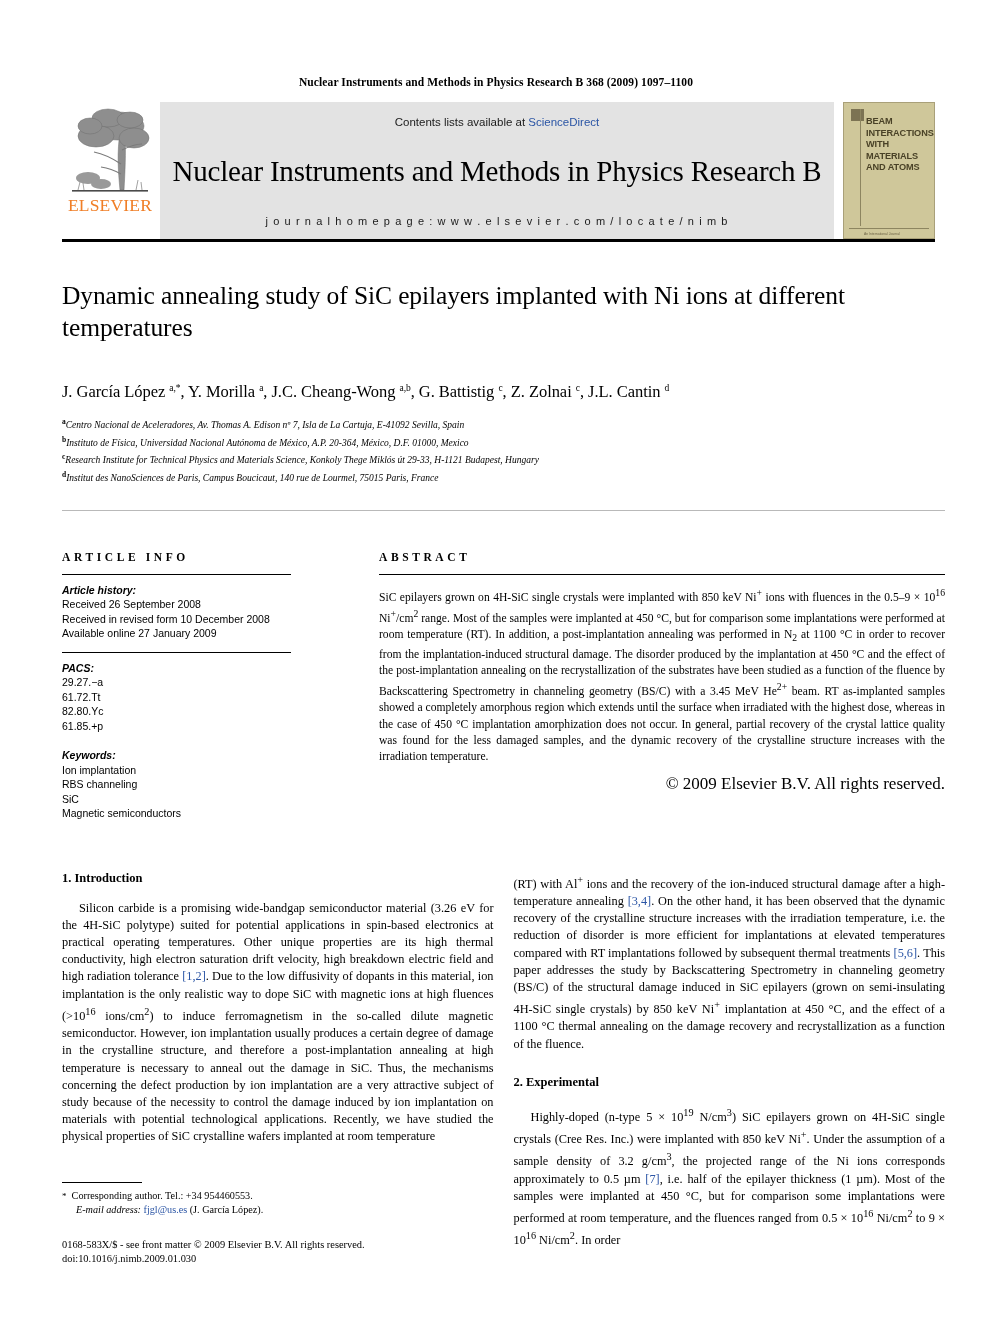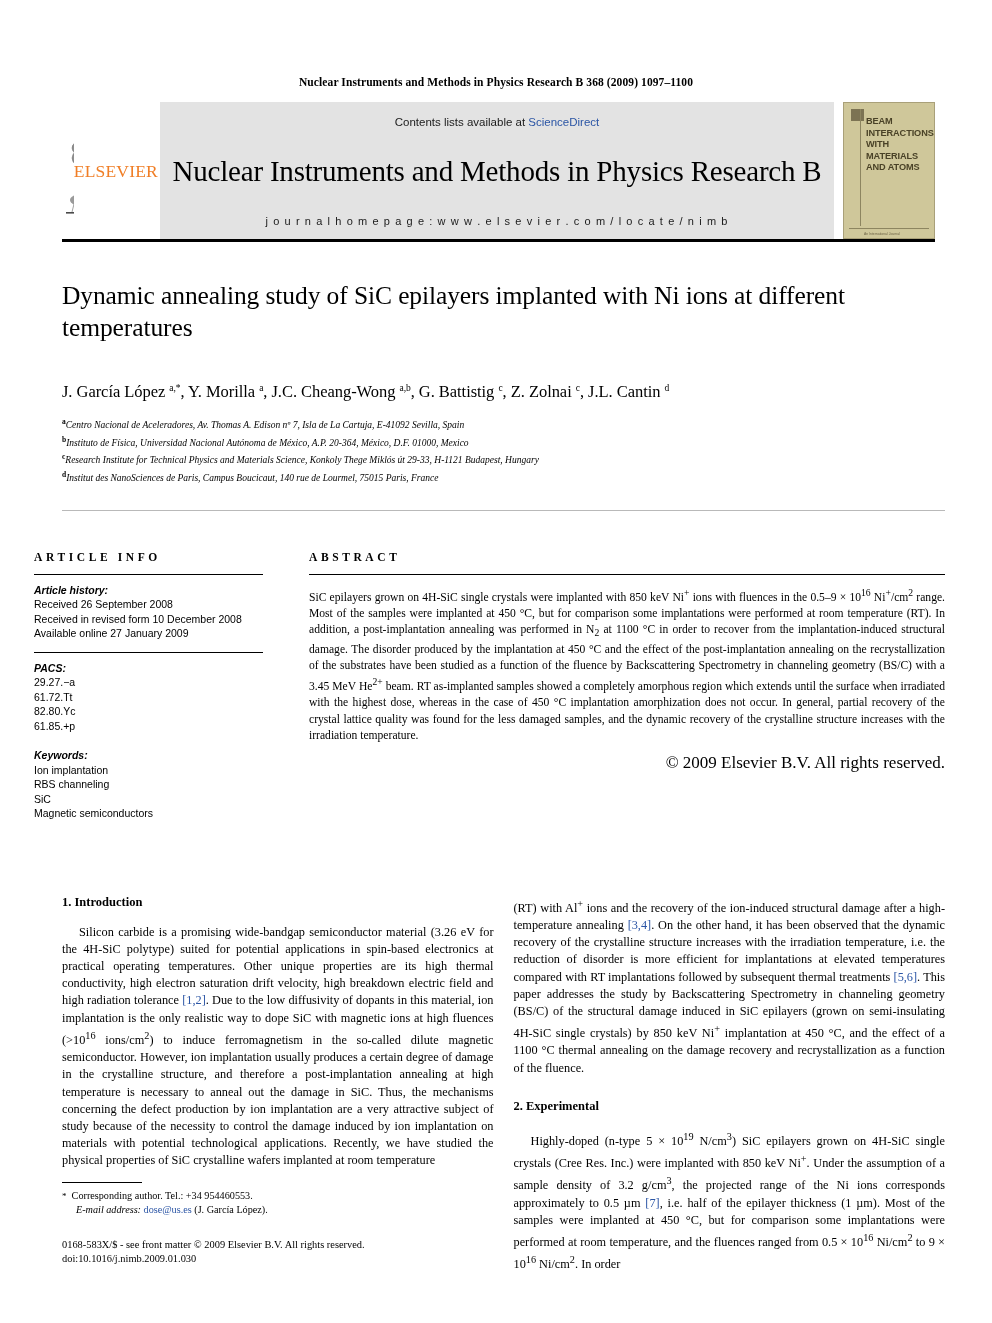--- a/index.html
+++ b/index.html
@@ -40,21 +40,21 @@
     display: flex;
     align-items: stretch;
     border-bottom: 3px solid #000;
     padding-bottom: 0;
     height: 140px;
   }
   .elsevier-logo {
     width: 96px;
     flex: 0 0 96px;
     display: flex;
-    flex-direction: row;
+    flex-direction: column;
     justify-content: flex-start;
     align-items: center;
     padding-top: 2px;
   }
   .elsevier-tree {
     width: 84px;
     height: 92px;
     position: relative;
     overflow: hidden;
   }
@@ -170,25 +170,26 @@
   }
   .affiliations div sup {
     font-style: normal;
     font-weight: bold;
     font-size: 7.5px;
     vertical-align: super;
   }
 
   
   .info-abstract {
-    margin: 28px 47px 0 34px;
+    margin: 28px 47px 0 62px;
     display: flex;
     align-items: flex-start;
     border-top: 1px solid #000;
     padding-top: 0;
+    gap: 42px;
   }
   .hr-top {
     margin: 24px 47px 0 62px;
     border-top: 1px solid #b9b9b9;
   }
   .col-info {
     flex: 0 0 245px;
     width: 245px;
     padding-right: 16px;
   }
@@ -230,21 +231,21 @@
   }
   .copyright {
     text-align: right;
     font-family: "Liberation Serif", serif;
     font-size: 17px;
     margin-top: 9px;
   }
 
   
   .body-cols {
-    margin: 74px 47px 0 62px;
+    margin: 50px 47px 0 62px;
     display: flex;
     column-gap: 20px;
   }
   .col {
     flex: 1 1 0;
     width: 0;
   }
   h2.section {
     font-family: "Liberation Serif", serif;
     font-size: 12.5px;
@@ -425,21 +426,21 @@
       <h2 class="section spaced">2. Experimental</h2>
       <p class="para">Highly-doped (n-type 5 × 10<sup>19</sup> N/cm<sup>3</sup>) SiC epilayers grown on 4H-SiC single crystals (Cree Res. Inc.) were implanted with 850 keV Ni<sup>+</sup>. Under the assumption of a sample density of 3.2 g/cm<sup>3</sup>, the projected range of the Ni ions corresponds approximately to 0.5 µm <span class="ref">[7]</span>, i.e. half of the epilayer thickness (1 µm). Most of the samples were implanted at 450 °C, but for comparison some implantations were performed at room temperature, and the fluences ranged from 0.5 × 10<sup>16</sup> Ni/cm<sup>2</sup> to 9 × 10<sup>16</sup> Ni/cm<sup>2</sup>. In order</p>
     </div>
   </div>
 
   <div class="footnote">
     <div class="footnote-rule"></div>
     <div class="footnote-text"><span class="star">*</span> &nbsp;Corresponding author. Tel.: +34 954460553.</div>
     <div class="footnote-text" style="padding-left:14px;text-indent:0">
       <span class="em">E-mail address:</span>
-      <span class="mail">dose@us.es</span>
+      <span class="mail">fjgl@us.es</span>
       <span>(J. García López).</span>
     </div>
   </div>
 
   <div class="issn">
     <div>0168-583X/$ - see front matter © 2009 Elsevier B.V. All rights reserved.</div>
     <div>doi:10.1016/j.nimb.2009.01.030</div>
   </div>
 
 </div>

